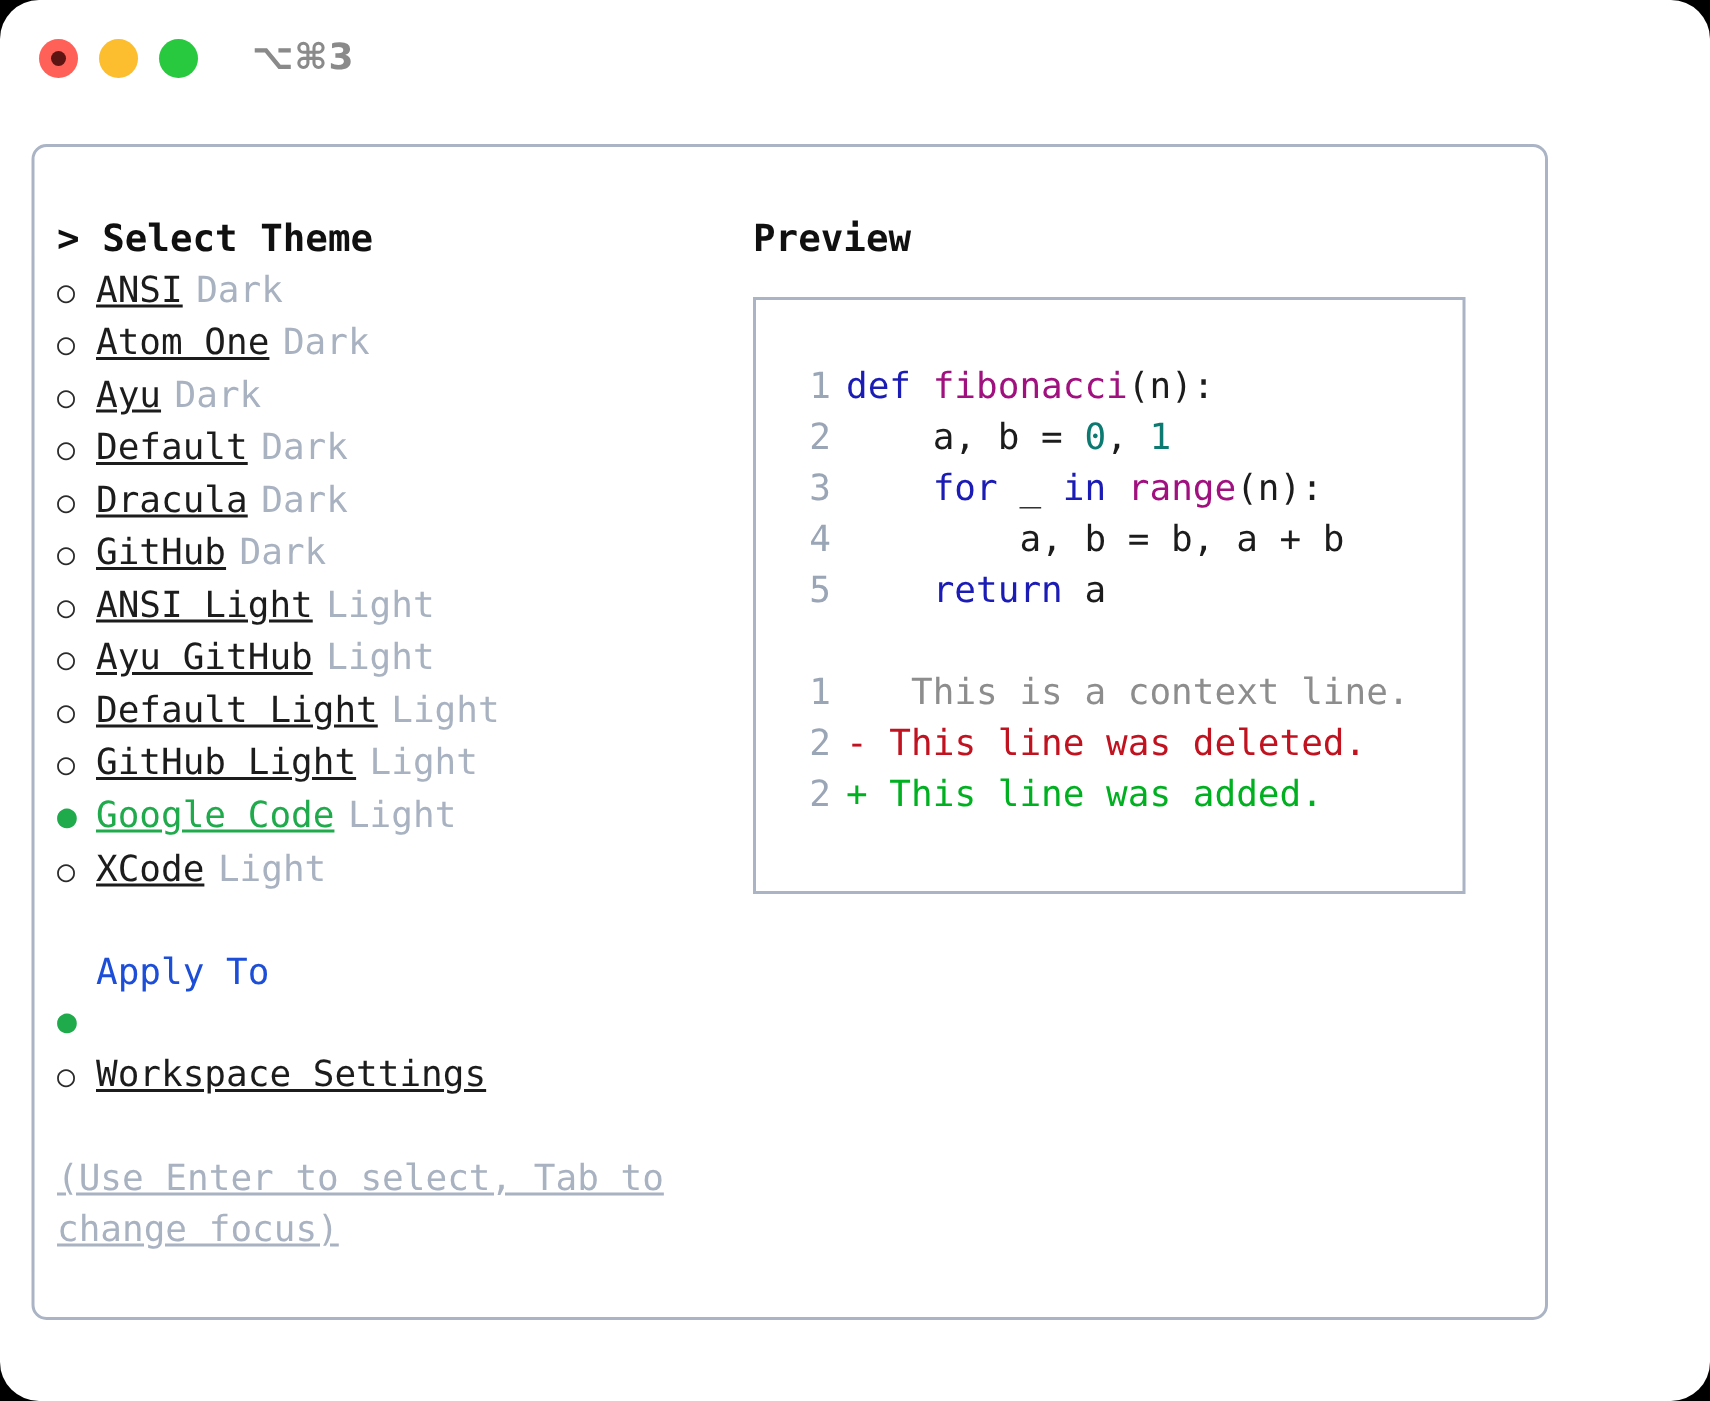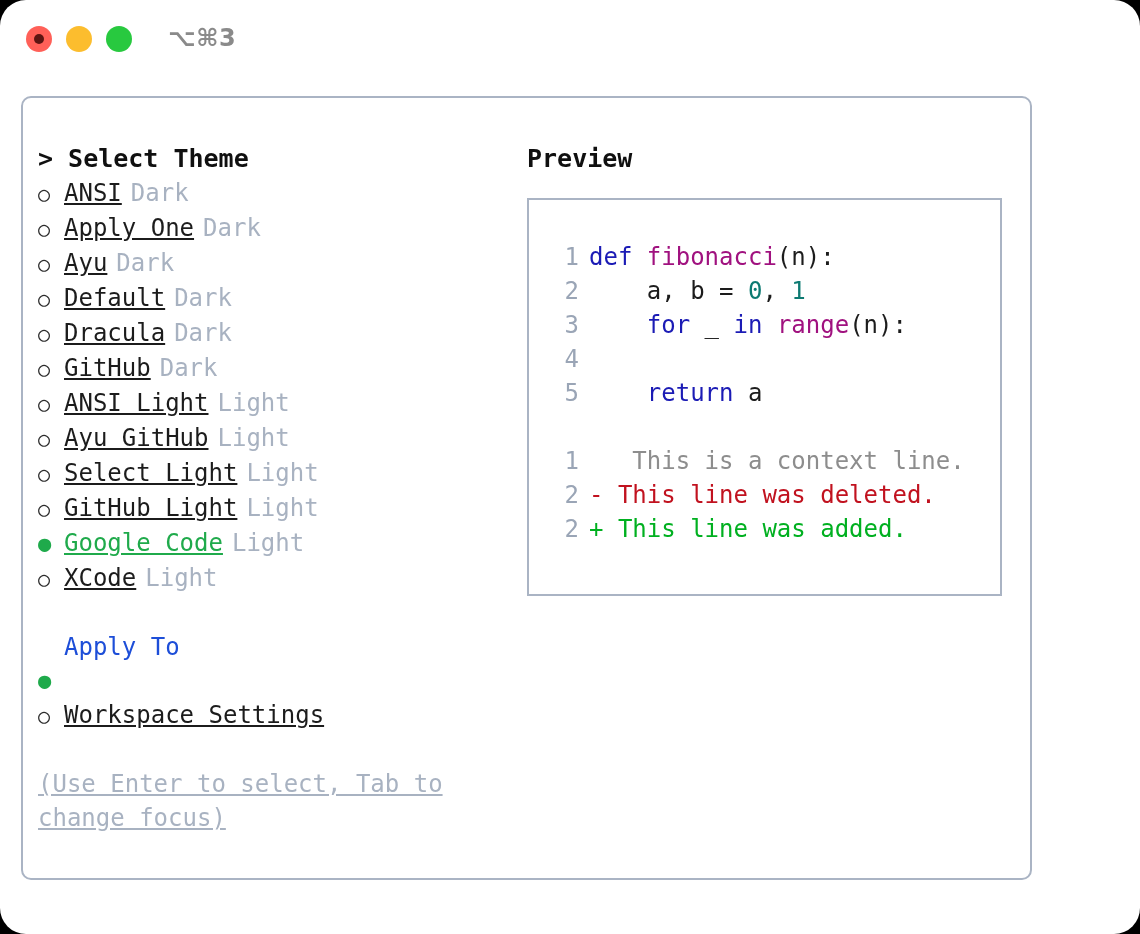--- a/index.html
+++ b/index.html
@@ -143,21 +143,21 @@
     font-size: 24px;
     color: #a8b2c1;
     line-height: 34px;
     width: 420px;
     text-decoration: underline;
   }
 
   
   .right-col {
     position: absolute;
-    left: 504px;
+    left: 479px;
     top: 44px;
     width: 500px;
   }
   .preview-title {
     font-size: 25px;
     font-weight: 700;
     color: #101010;
     line-height: 34px;
   }
   .preview-box {
@@ -218,21 +218,21 @@
         <div class="list-header">&gt; Select Theme</div>
 
         <div class="opt-row">
           <span class="opt-marker">○</span>
           <span class="opt-label">ANSI</span>
           <span class="opt-badge">Dark</span>
         </div>
 
         <div class="opt-row">
           <span class="opt-marker">○</span>
-          <span class="opt-label">Apply One</span>
+          <span class="opt-label">Atom One</span>
           <span class="opt-badge">Dark</span>
         </div>
 
         <div class="opt-row">
           <span class="opt-marker">○</span>
           <span class="opt-label">Ayu</span>
           <span class="opt-badge">Dark</span>
         </div>
 
         <div class="opt-row">
@@ -260,21 +260,21 @@
         </div>
 
         <div class="opt-row">
           <span class="opt-marker">○</span>
           <span class="opt-label">Ayu GitHub</span>
           <span class="opt-badge">Light</span>
         </div>
 
         <div class="opt-row">
           <span class="opt-marker">○</span>
-          <span class="opt-label">Select Light</span>
+          <span class="opt-label">Default Light</span>
           <span class="opt-badge">Light</span>
         </div>
 
         <div class="opt-row">
           <span class="opt-marker">○</span>
           <span class="opt-label">GitHub Light</span>
           <span class="opt-badge">Light</span>
         </div>
 
         <div class="opt-row">
@@ -320,20 +320,21 @@
             <span class="code-text"><span class="pn">    a, b = </span><span class="num">0</span><span class="pn">, </span><span class="num">1</span></span>
           </div>
 
           <div class="code-line">
             <span class="gutter">3</span>
             <span class="code-text"><span class="pn">    </span><span class="kw">for</span><span class="pn"> _ </span><span class="kw">in</span><span class="pn"> </span><span class="fn">range</span><span class="pn">(n):</span></span>
           </div>
 
           <div class="code-line">
             <span class="gutter">4</span>
+            <span class="code-text"><span class="pn">        a, b = b, a + b</span></span>
           </div>
 
           <div class="code-line">
             <span class="gutter">5</span>
             <span class="code-text"><span class="pn">    </span><span class="kw">return</span><span class="pn"> a</span></span>
           </div>
 
           <div class="diff-gap"></div>
 
           <div class="code-line">

